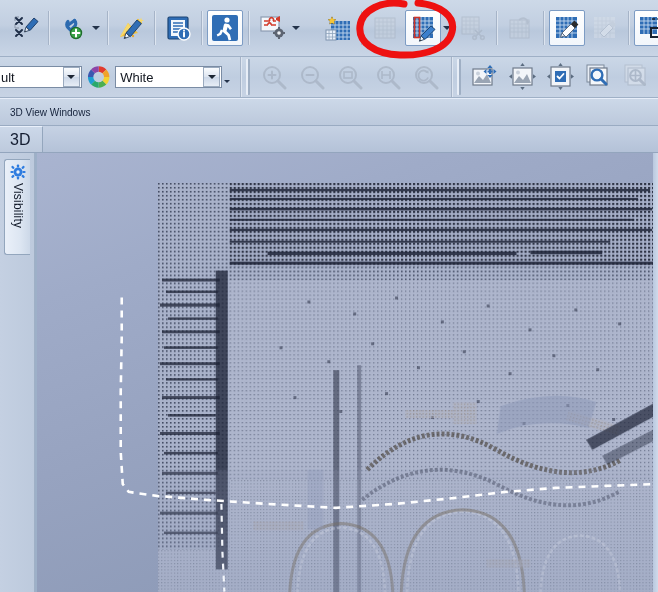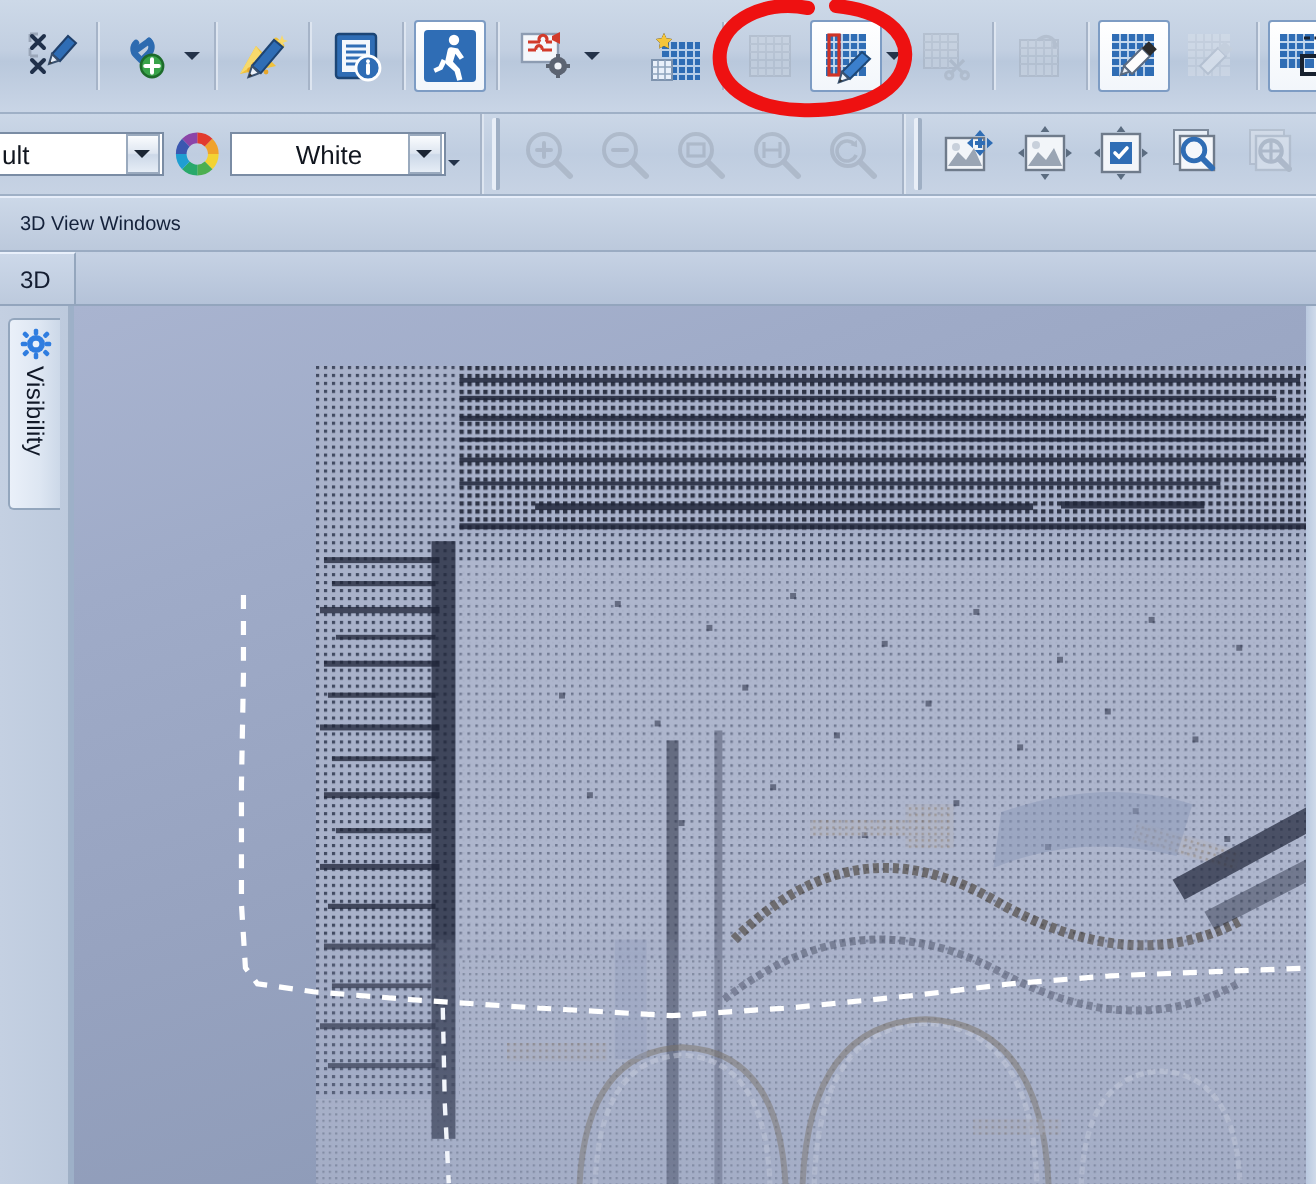--- a/index.html
+++ b/index.html
@@ -77,21 +77,21 @@
     background:linear-gradient(180deg,#ccd8e8 0%,#bcc9dc 100%);
     border-top:1px solid #e7eefa;border-bottom:1px solid #9aabc2;
   }
   .tabstrip{
     height:26px;display:flex;align-items:stretch;
     background:linear-gradient(180deg,#c6d2e4 0%,#b4c2d8 100%);
     border-bottom:1px solid #93a5bd;
   }
   .tabstrip .tab{
     display:flex;align-items:center;padding:0 12px 0 10px;
-    font-size:12px;color:#141d31;
+    font-size:16px;color:#141d31;
     background:linear-gradient(180deg,#ccd8e9 0%,#bdcadd 100%);
     border-right:1px solid #94a6bd;border-top:1px solid #e9f0fb;
   }
 
   
   .workarea{position:relative;display:flex;height:453px;background:#b9c6da;}
   .sidebar{
     width:34px;flex:0 0 34px;position:relative;
     background:linear-gradient(90deg,#c4d0e2 0%,#bdcadd 100%);
     border-right:1px solid #9fb0c6;
@@ -380,21 +380,21 @@
         <path d="M20.8 5.2A11 11 0 0 1 24 13h-5.5a5.5 5.5 0 0 0-1.6-3.9z" fill="#f0a22b"></path>
         <path d="M24 13a11 11 0 0 1-3.2 7.8l-3.9-3.9A5.5 5.5 0 0 0 18.5 13z" fill="#f3d333"></path>
         <path d="M20.8 20.8A11 11 0 0 1 13 24v-5.5a5.5 5.5 0 0 0 3.9-1.6z" fill="#4caf50"></path>
         <path d="M13 24a11 11 0 0 1-7.8-3.2l3.9-3.9A5.5 5.5 0 0 0 13 18.5z" fill="#28a96b"></path>
         <path d="M5.2 20.8A11 11 0 0 1 2 13h5.5a5.5 5.5 0 0 0 1.6 3.9z" fill="#1f9ed1"></path>
         <path d="M2 13a11 11 0 0 1 3.2-7.8l3.9 3.9A5.5 5.5 0 0 0 7.5 13z" fill="#3b57b0"></path>
         <path d="M5.2 5.2A11 11 0 0 1 13 2v5.5a5.5 5.5 0 0 0-3.9 1.6z" fill="#8c45a8"></path>
       </g>
     </svg>
 
-    <div class="combo" style="width:110px;padding-left:28px;">
+    <div class="combo" style="width:110px;">
       <span class="val">White</span>
       <span class="arrow">
           <i></i>
         </span>
     </div>
 
     <div class="caret sm" style="margin-top:8px;">
         <i></i>
       </div>
 

